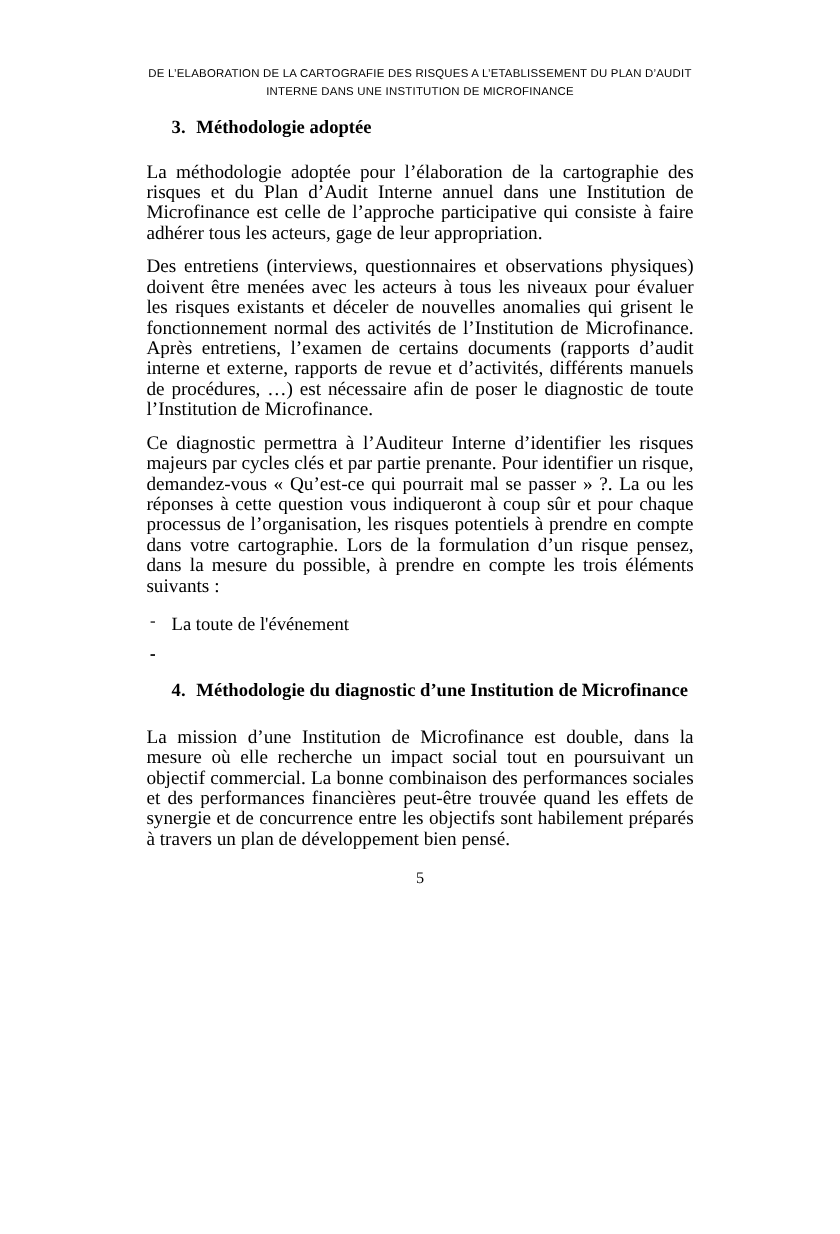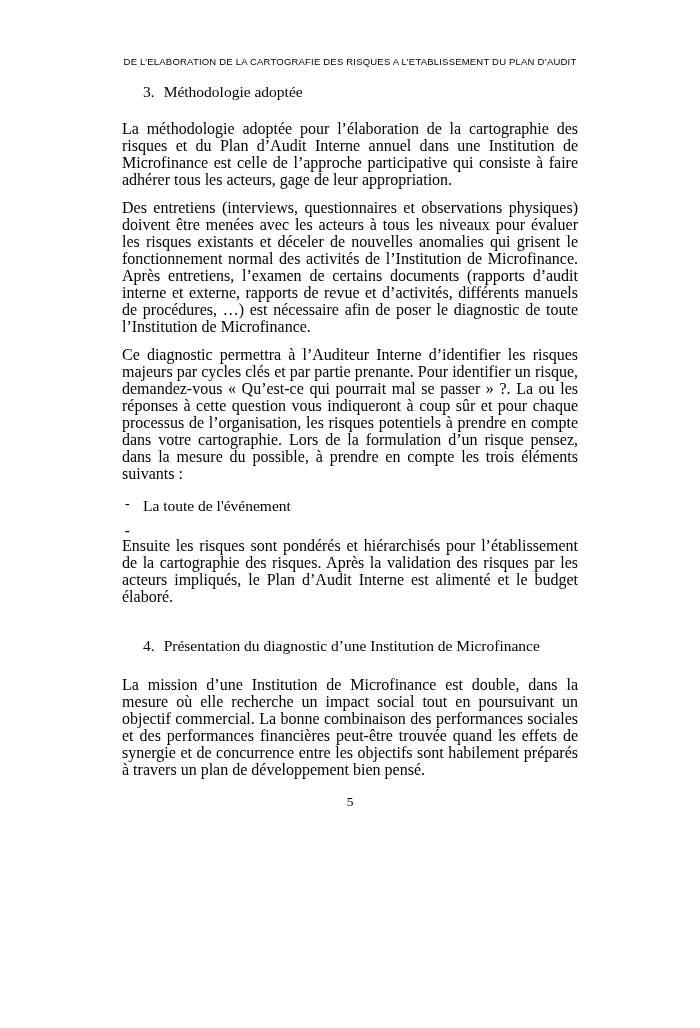--- a/index.html
+++ b/index.html
@@ -19,21 +19,21 @@
     text-align: center;
     font-family: "Liberation Sans", sans-serif;
     font-size: 9.5px;
     line-height: 15px;
     letter-spacing: 0.2px;
     font-weight: 400;
     margin-bottom: 12px;
   }
   .section-heading {
     font-size: 15.5px;
-    font-weight: 400;
+    font-weight: 700;
     margin: 14px 0 19px 0;
     padding-left: 21px;
   }
   .section-heading .num { margin-right: 9px; }
   .section-heading.second { margin-top: 32px; margin-bottom: 21px; }
   p.body {
     font-size: 16px;
     line-height: 17px;
     text-align: justify;
     margin: 0 0 11px 0;
@@ -62,37 +62,37 @@
   }
   strong { font-weight: 400; }
 </style>
 </head>
 <body>
 
 <div class="page">
 
   <header class="doc-header">
     <div>DE L’ELABORATION DE LA CARTOGRAFIE DES RISQUES A L’ETABLISSEMENT DU PLAN D’AUDIT</div>
+    <div>INTERNE DANS UNE INSTITUTION DE MICROFINANCE</div>
   </header>
 
   <h2 class="section-heading"><span class="num">3.</span><span>Méthodologie adoptée</span></h2>
 
   <p class="body">La méthodologie adoptée pour l’élaboration de la cartographie des risques et du Plan d’Audit Interne annuel dans une Institution de Microfinance est celle de l’approche participative qui consiste à faire adhérer tous les acteurs, gage de leur appropriation.</p>
 
   <p class="body">Des entretiens (interviews, questionnaires et observations physiques) doivent être menées avec les acteurs à tous les niveaux pour évaluer les risques existants et déceler de nouvelles anomalies qui grisent le fonctionnement normal des activités de l’Institution de Microfinance. Après entretiens, l’examen de certains documents (rapports d’audit interne et externe, rapports de revue et d’activités, différents manuels de procédures, …) est nécessaire afin de poser le diagnostic de toute l’Institution de Microfinance.</p>
 
   <p class="body">Ce diagnostic permettra à l’Auditeur Interne d’identifier les risques majeurs par cycles clés et par partie prenante. Pour identifier un risque, demandez-vous « Qu’est-ce qui pourrait mal se passer » ?. La ou les réponses à cette question vous indiqueront à coup sûr et pour chaque processus de l’organisation, les risques potentiels à prendre en compte dans votre cartographie. Lors de la formulation d’un risque pensez, dans la mesure du possible, à prendre en compte les trois éléments suivants :</p>
 
   <ul class="bullet-list">
     <li><span class="marker">-</span><span>La toute de l'événement</span></li>
     <li><span class="marker">-</span></li>
     <li><span class="marker">-</span></li>
   </ul>
 
-  <p class="body">Ensuite les risques sont pondérés et hiérarchisés pour l’établissement de la cartographie des risques. Après la validation des risques par les acteurs impliqués, le Plan d’Audit Interne est alimenté et le budget élaboré.</p>
 
-  <h2 class="section-heading second"><span class="num">4.</span><span>Présentation du diagnostic d’une Institution de Microfinance</span></h2>
+  <h2 class="section-heading second"><span class="num">4.</span><span>Méthodologie du diagnostic d’une Institution de Microfinance</span></h2>
 
   <p class="body"><span>La mission d’une Institution de Microfinance est double, dans la mesure où elle recherche un </span><strong>impact social</strong><span> tout en poursuivant un </span><strong>objectif commercial</strong><span>. La bonne combinaison des performances sociales et des performances financières peut-être trouvée quand les effets de synergie et de concurrence entre les objectifs sont habilement préparés à travers un plan de développement bien pensé.</span></p>
 
   <div class="page-number">5</div>
 
 </div>
 
 </body></html>

